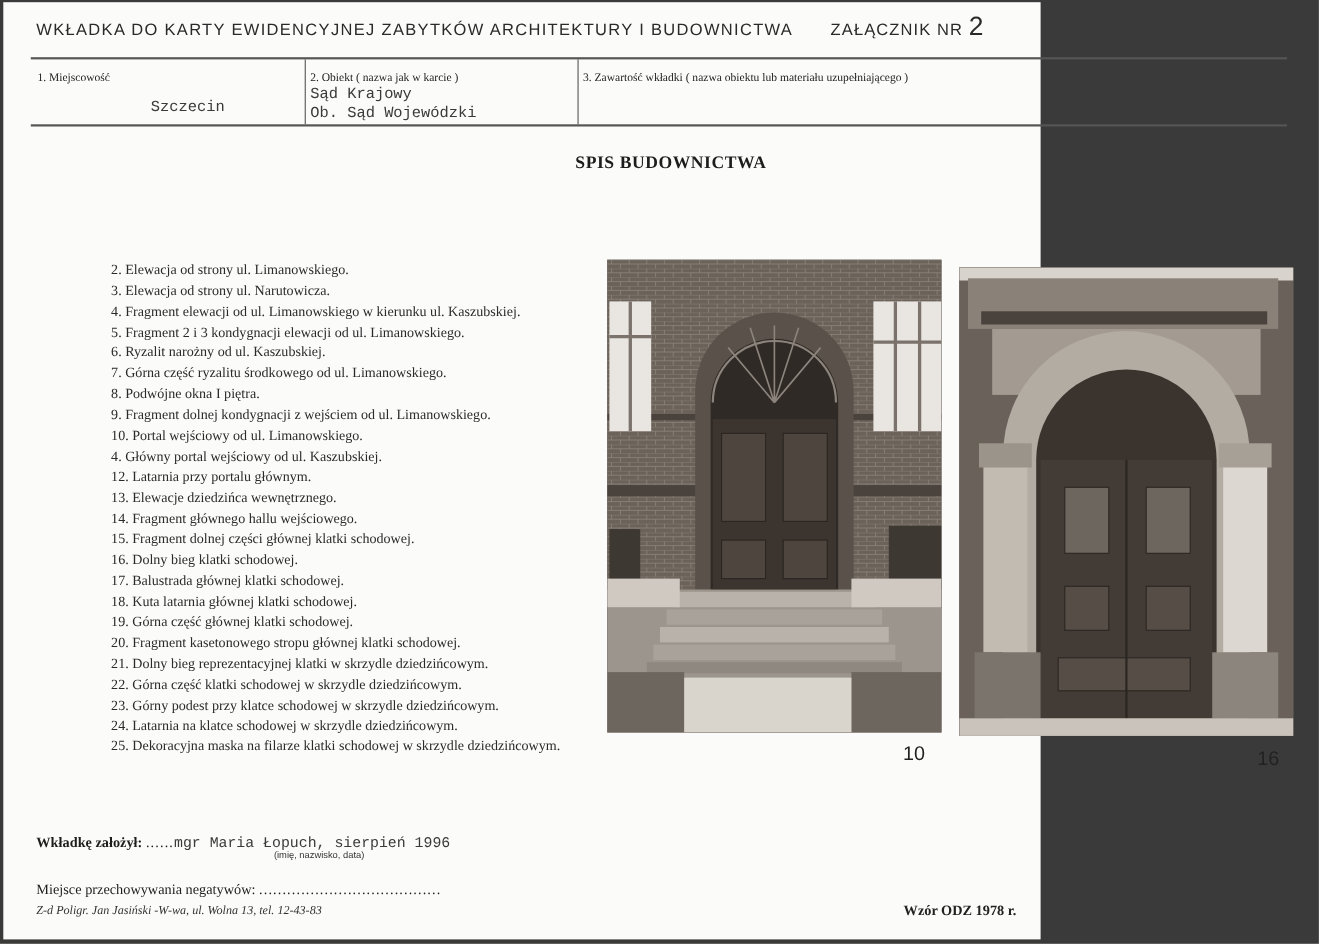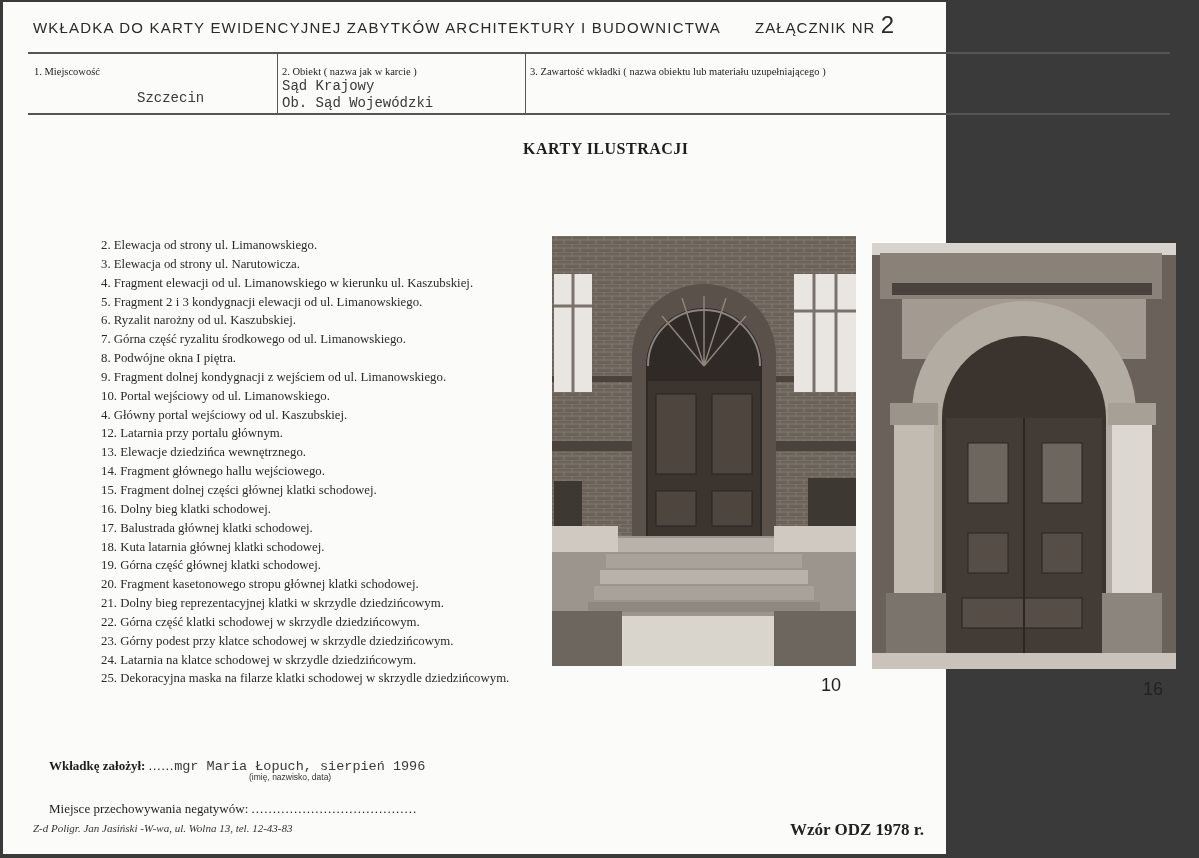--- a/index.html
+++ b/index.html
@@ -9,26 +9,26 @@
   .hdr-att{position:absolute;right:52px;top:9px;font-family:"Liberation Sans",sans-serif;font-size:15px;letter-spacing:1px;color:#2a2a2a;}
   .hdr-att .nr{font-size:24px;letter-spacing:0;}
   .rule{position:absolute;height:2px;background:#555;}
   .vrule{position:absolute;width:1px;background:#555;}
   .lbl{position:absolute;font-size:10.5px;color:#222;}
   .typed{position:absolute;font-family:"Liberation Mono",monospace;font-size:14px;color:#3a3a3a;}
   .section-title{position:absolute;left:520px;top:138px;font-size:16px;font-weight:bold;letter-spacing:0.5px;}
   .list{position:absolute;left:98px;top:234px;margin:0;padding:0;list-style:none;font-size:12.8px;line-height:18.85px;color:#2a2a2a;}
   .photo{position:absolute;background:#5e554d;overflow:hidden;}
   .photo-num{position:absolute;font-family:"Liberation Sans",sans-serif;font-size:18px;color:#222;}
-  .footer-line{position:absolute;font-size:13px;margin-left:16px;}
+  .footer-line{position:absolute;font-size:13px;}
   .footer-line b{font-weight:bold;}
   .dots{letter-spacing:1px;}
   .sub{position:absolute;font-family:"Liberation Sans",sans-serif;font-size:8.5px;color:#333;}
   .printer{position:absolute;left:30px;top:820px;font-style:italic;font-size:11px;color:#333;}
-  .wzor{position:absolute;right:22px;top:818px;font-weight:bold;font-size:17px;color:#222;}
+  .wzor{position:absolute;right:22px;top:818px;font-weight:bold;font-size:13px;color:#222;}
 </style>
 </head>
 <body>
 
 <div class="sheet">
 
   <div class="hdr-title">WKŁADKA DO KARTY EWIDENCYJNEJ ZABYTKÓW ARCHITEKTURY I BUDOWNICTWA</div>
   <div class="hdr-att">
     <span>ZAŁĄCZNIK NR</span>
     <span class="nr">2</span>
@@ -41,21 +41,21 @@
 
   <div class="lbl" style="left:31px;top:64px;">1. Miejscowość</div>
   <div class="typed" style="left:134px;top:88px;">Szczecin</div>
 
   <div class="lbl" style="left:279px;top:64px;">2. Obiekt ( nazwa jak w karcie )</div>
   <div class="typed" style="left:279px;top:76px;">Sąd Krajowy</div>
   <div class="typed" style="left:279px;top:93px;">Ob. Sąd Wojewódzki</div>
 
   <div class="lbl" style="left:527px;top:64px;">3. Zawartość wkładki ( nazwa obiektu lub materiału uzupełniającego )</div>
 
-  <div class="section-title">KARTY ILUSTRACJI</div>
+  <div class="section-title">SPIS BUDOWNICTWA</div>
 
   <ul class="list">
     <li>2. Elewacja od strony ul. Limanowskiego.</li>
     <li>3. Elewacja od strony ul. Narutowicza.</li>
     <li>4. Fragment elewacji od ul. Limanowskiego w kierunku ul. Kaszubskiej.</li>
     <li>5. Fragment 2 i 3 kondygnacji elewacji od ul. Limanowskiego.</li>
     <li>6. Ryzalit narożny od ul. Kaszubskiej.</li>
     <li>7. Górna część ryzalitu środkowego od ul. Limanowskiego.</li>
     <li>8. Podwójne okna I piętra.</li>
     <li>9. Fragment dolnej kondygnacji z wejściem od ul. Limanowskiego.</li>

